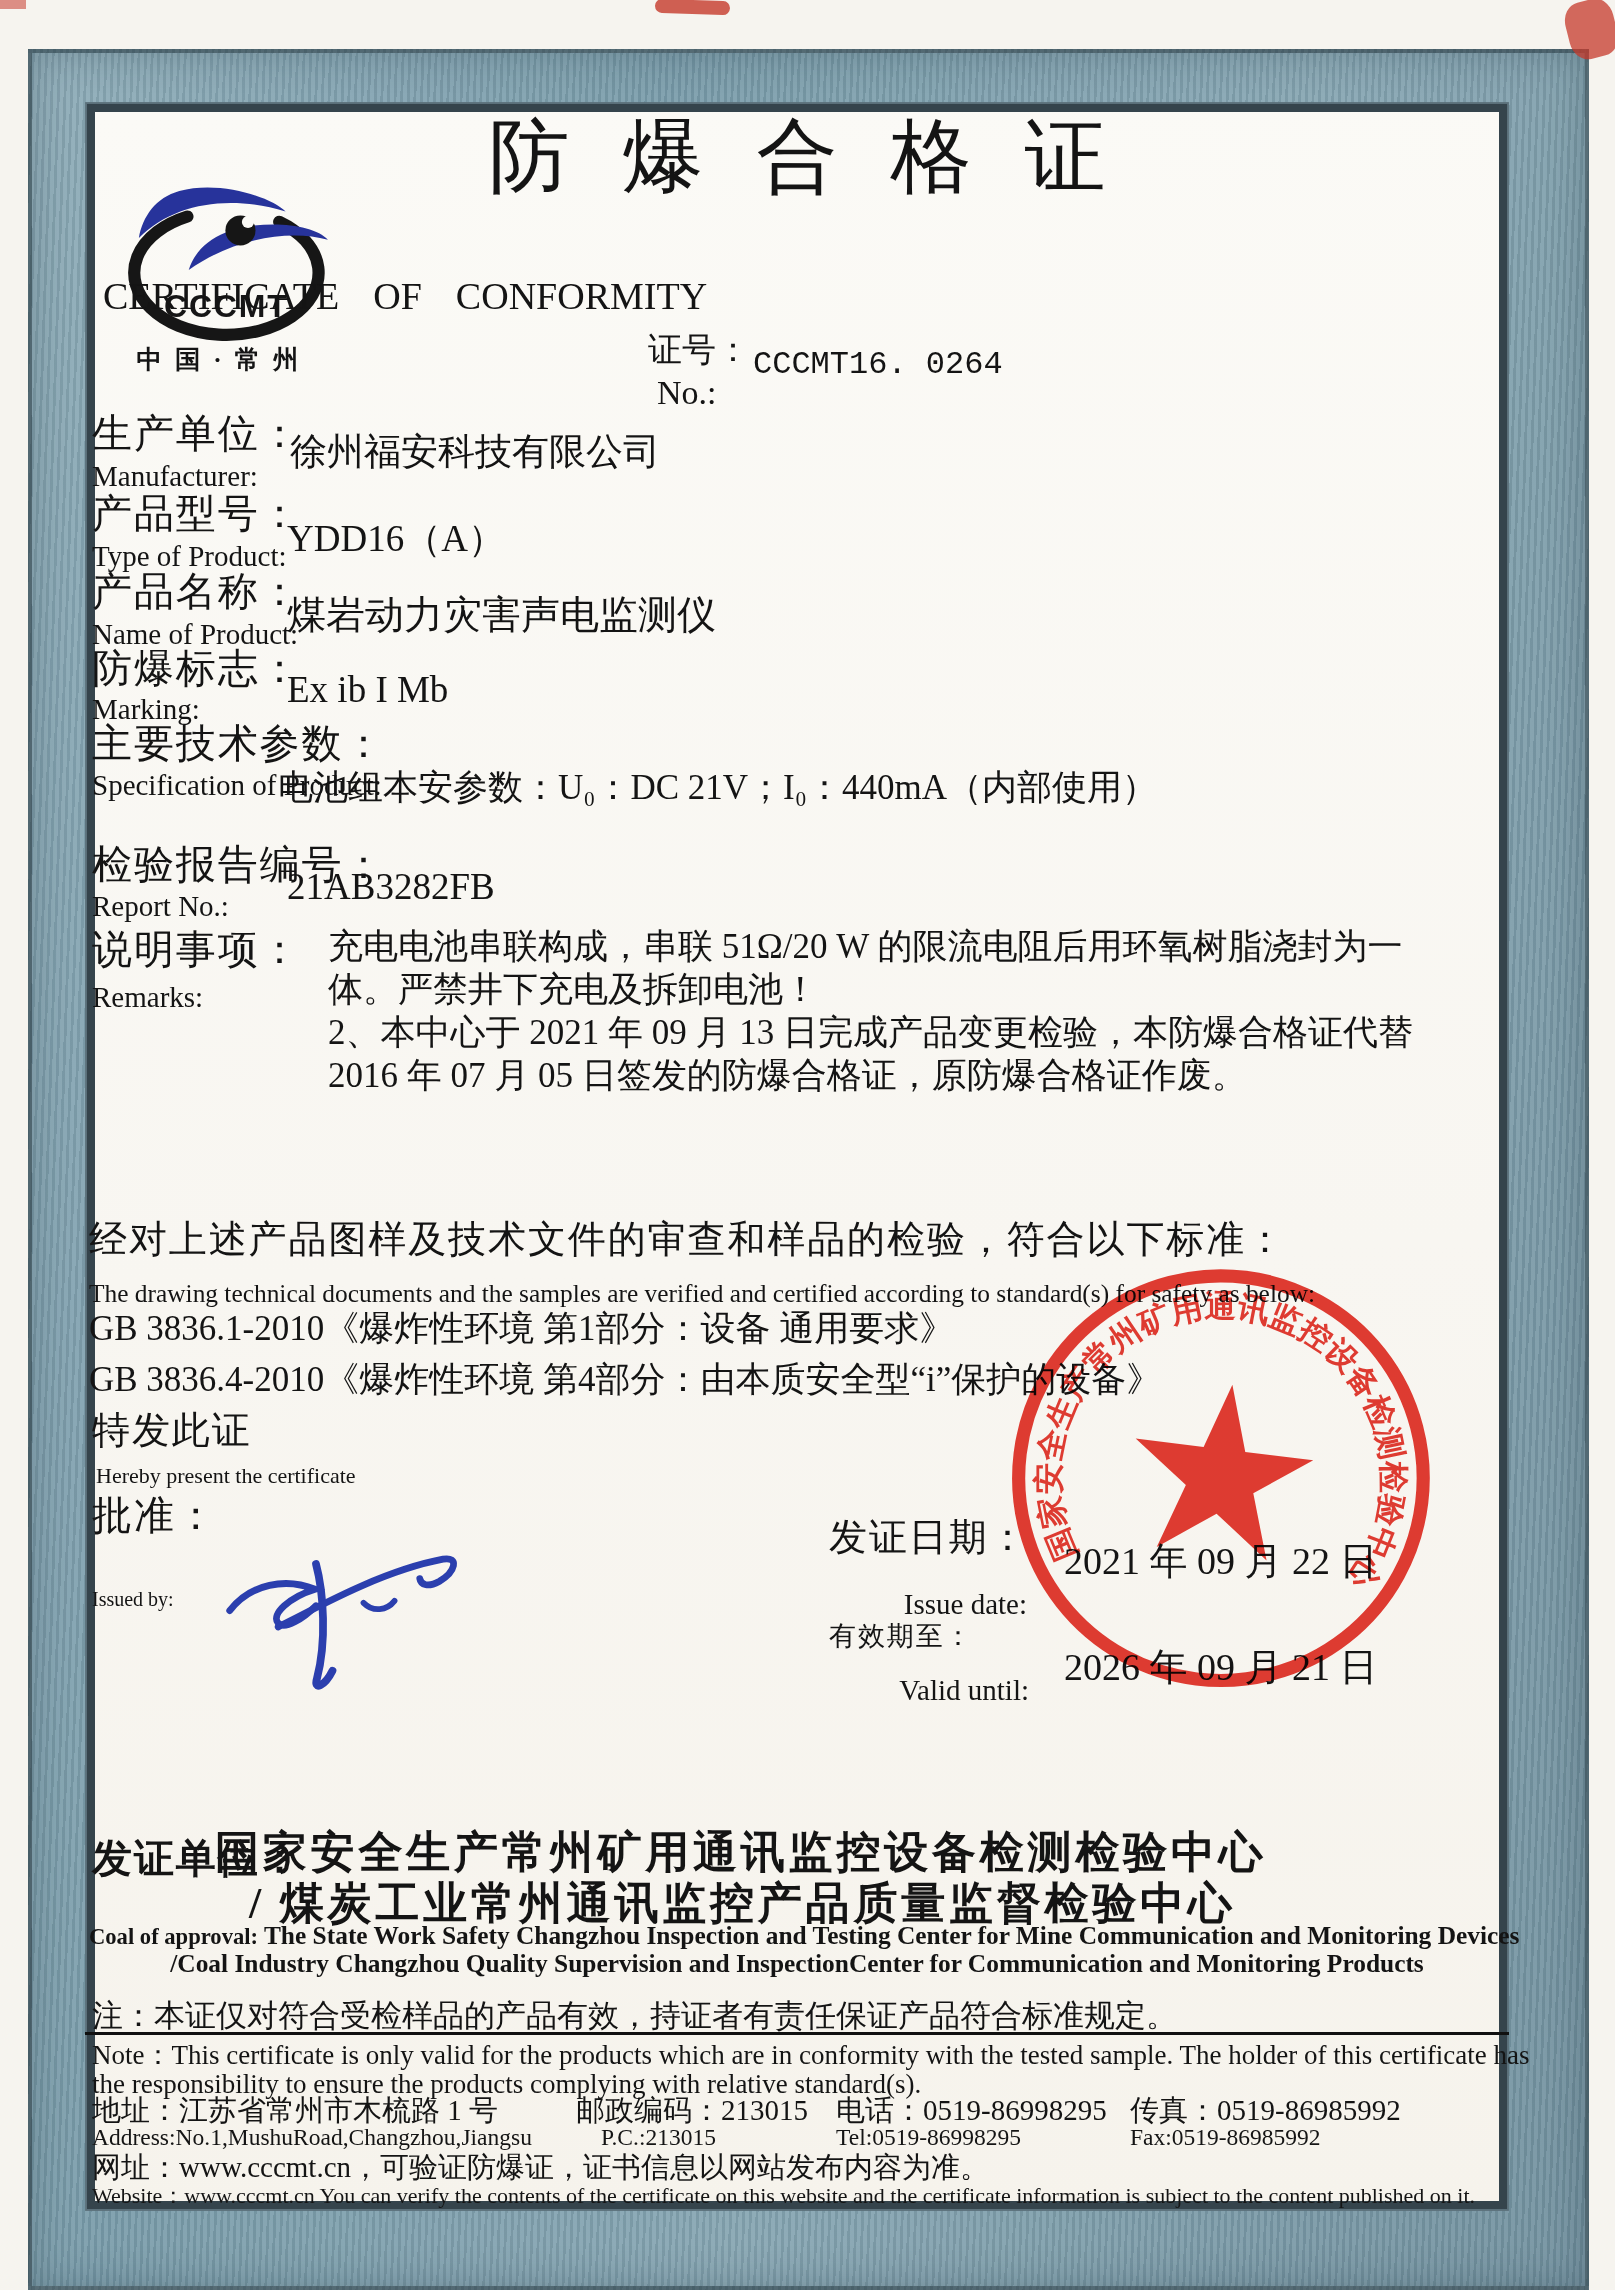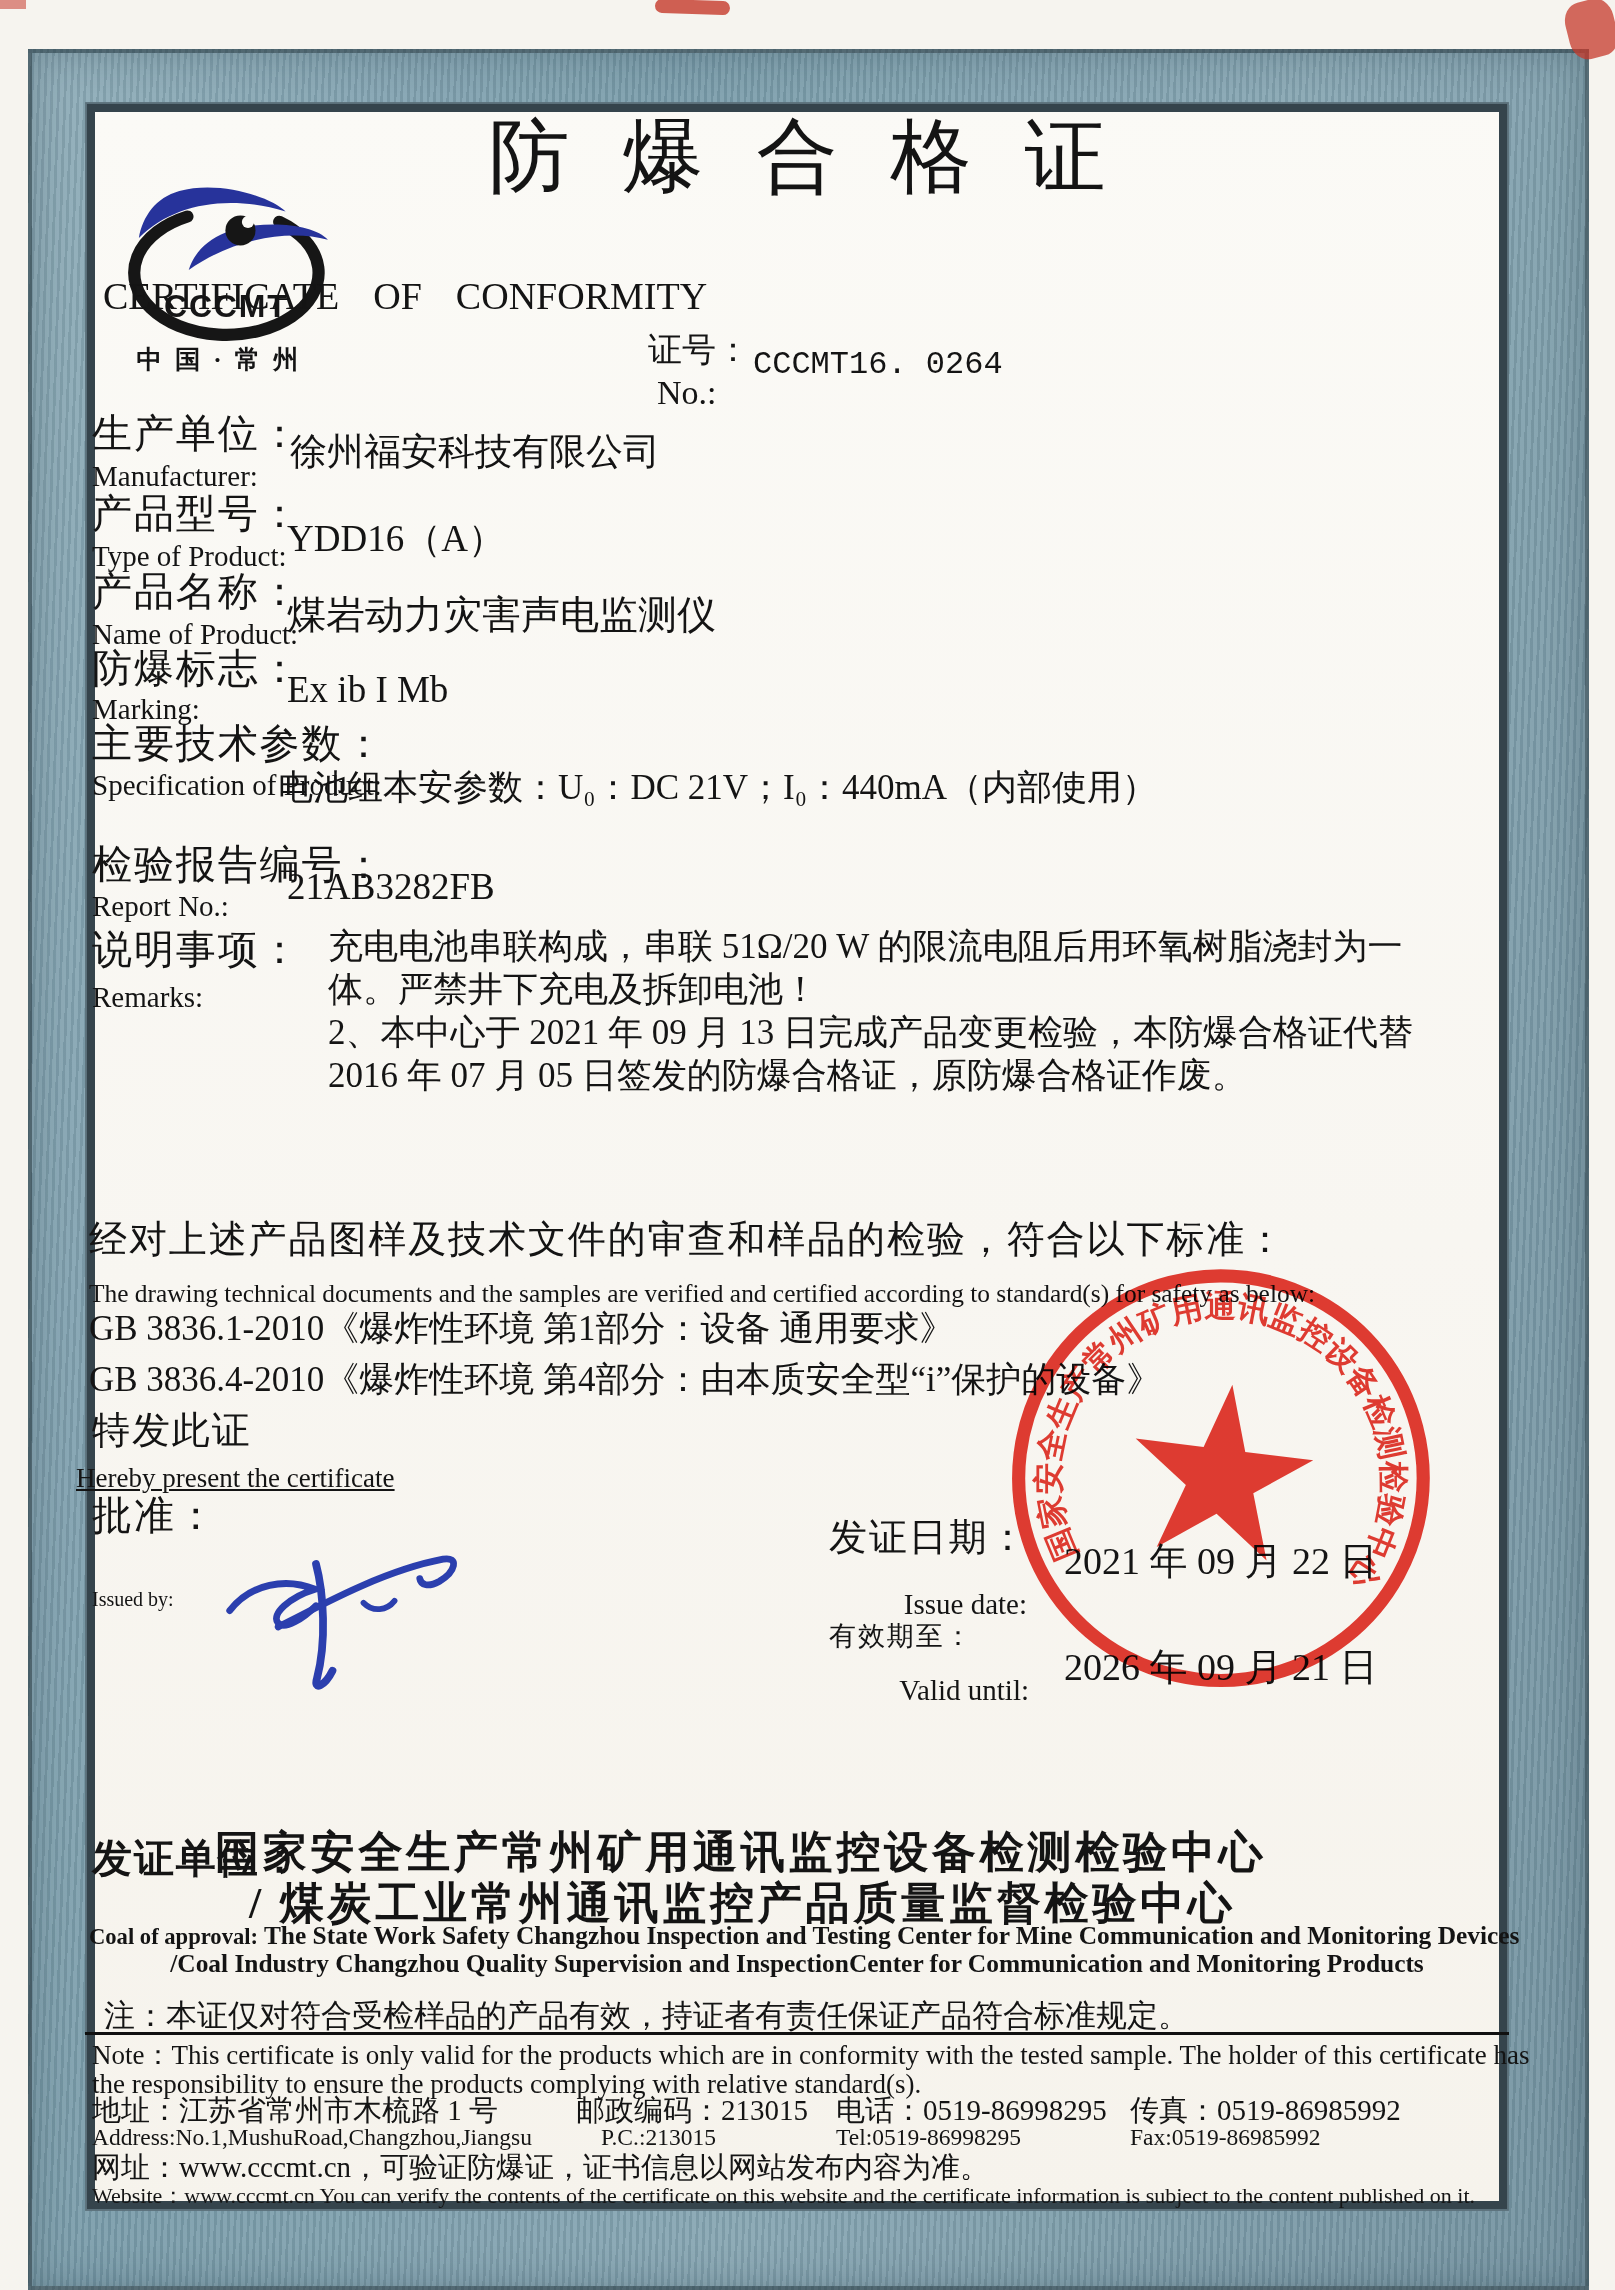--- a/index.html
+++ b/index.html
@@ -28,21 +28,21 @@
     box-shadow:0 0 0 1.9px #5b707a;
   }
   .smudge{position:absolute;background:#c63a2b;}
   .zh{letter-spacing:1.9px;}
   .lbl-zh{font-size:40px;}
   .lbl-en{font-size:29px;}
   .val{font-size:37px;}
   .rule{position:absolute;background:#101010;}
   .stamp{mix-blend-mode:multiply;opacity:.9;}
   .bold{font-weight:bold;}
-  u.note{ text-underline-offset:5.6px;margin-left:12px;}
+  u.note{ text-underline-offset:5.6px;}
 </style>
 </head>
 <body>
 
 <div class="mat"></div>
 <div class="paper"></div>
 
 <div class="smudge" style="left:655px;top:0;width:75px;height:14px;border-radius:7.5px;opacity:.8;transform:rotate(2deg);"></div>
 <div class="smudge" style="left:1567px;top:0;width:49px;height:58px;border-radius:35%;opacity:.75;transform:rotate(-14deg);"></div>
 <div class="smudge" style="left:0;top:0;width:26px;height:9.4px;opacity:.55;"></div>
@@ -97,21 +97,21 @@
   <div>体。严禁井下充电及拆卸电池！</div>
   <div>2、本中心于 2021 年 09 月 13 日完成产品变更检验，本防爆合格证代替</div>
   <div>2016 年 07 月 05 日签发的防爆合格证，原防爆合格证作废。</div>
 </div>
 
 <div class="abs zh" style="left:89px;top:1218px;font-size:38px;">经对上述产品图样及技术文件的审查和样品的检验，符合以下标准：</div>
 <div class="abs" style="left:89px;top:1279px;font-size:25.4px;">The drawing technical documents and the samples are verified and certified according to standard(s) for safety as below:</div>
 <div class="abs" style="left:89px;top:1309px;font-size:35px;">GB 3836.1-2010《爆炸性环境 第1部分：设备 通用要求》</div>
 <div class="abs" style="left:89px;top:1360px;font-size:35px;">GB 3836.4-2010《爆炸性环境 第4部分：由本质安全型“i”保护的设备》</div>
 <div class="abs zh" style="left:92px;top:1409px;font-size:38px;">特发此证</div>
-<div class="abs" style="left:76px;top:1463px;font-size:27px;text-decoration:underline;">Hereby present the certificate</div>
+<div class="abs" style="left:96px;top:1463px;font-size:22px;">Hereby present the certificate</div>
 
 <div class="abs zh" style="left:92px;top:1493px;font-size:40px;">批准：</div>
 <div class="abs" style="left:92px;top:1588px;font-size:20px;">Issued by:</div>
 
 <div class="abs" style="left:221px;top:1533px;width:254px;height:160px;">
   <svg width="254" height="160" viewBox="0 0 260 165">
     <g fill="none" stroke="#2b3fae" stroke-linecap="round">
       <path stroke-width="7" d="M8,80 C30,52 66,46 96,58 C70,66 50,84 58,93 C65,100 84,88 97,75"></path>
       <path stroke-width="8" d="M97,32 C105,62 108,112 98,150 C94,163 106,158 114,142"></path>
       <path stroke-width="7" d="M58,97 C110,70 170,38 228,27 C245,24 241,40 224,50 C213,56 205,54 204,47"></path>

